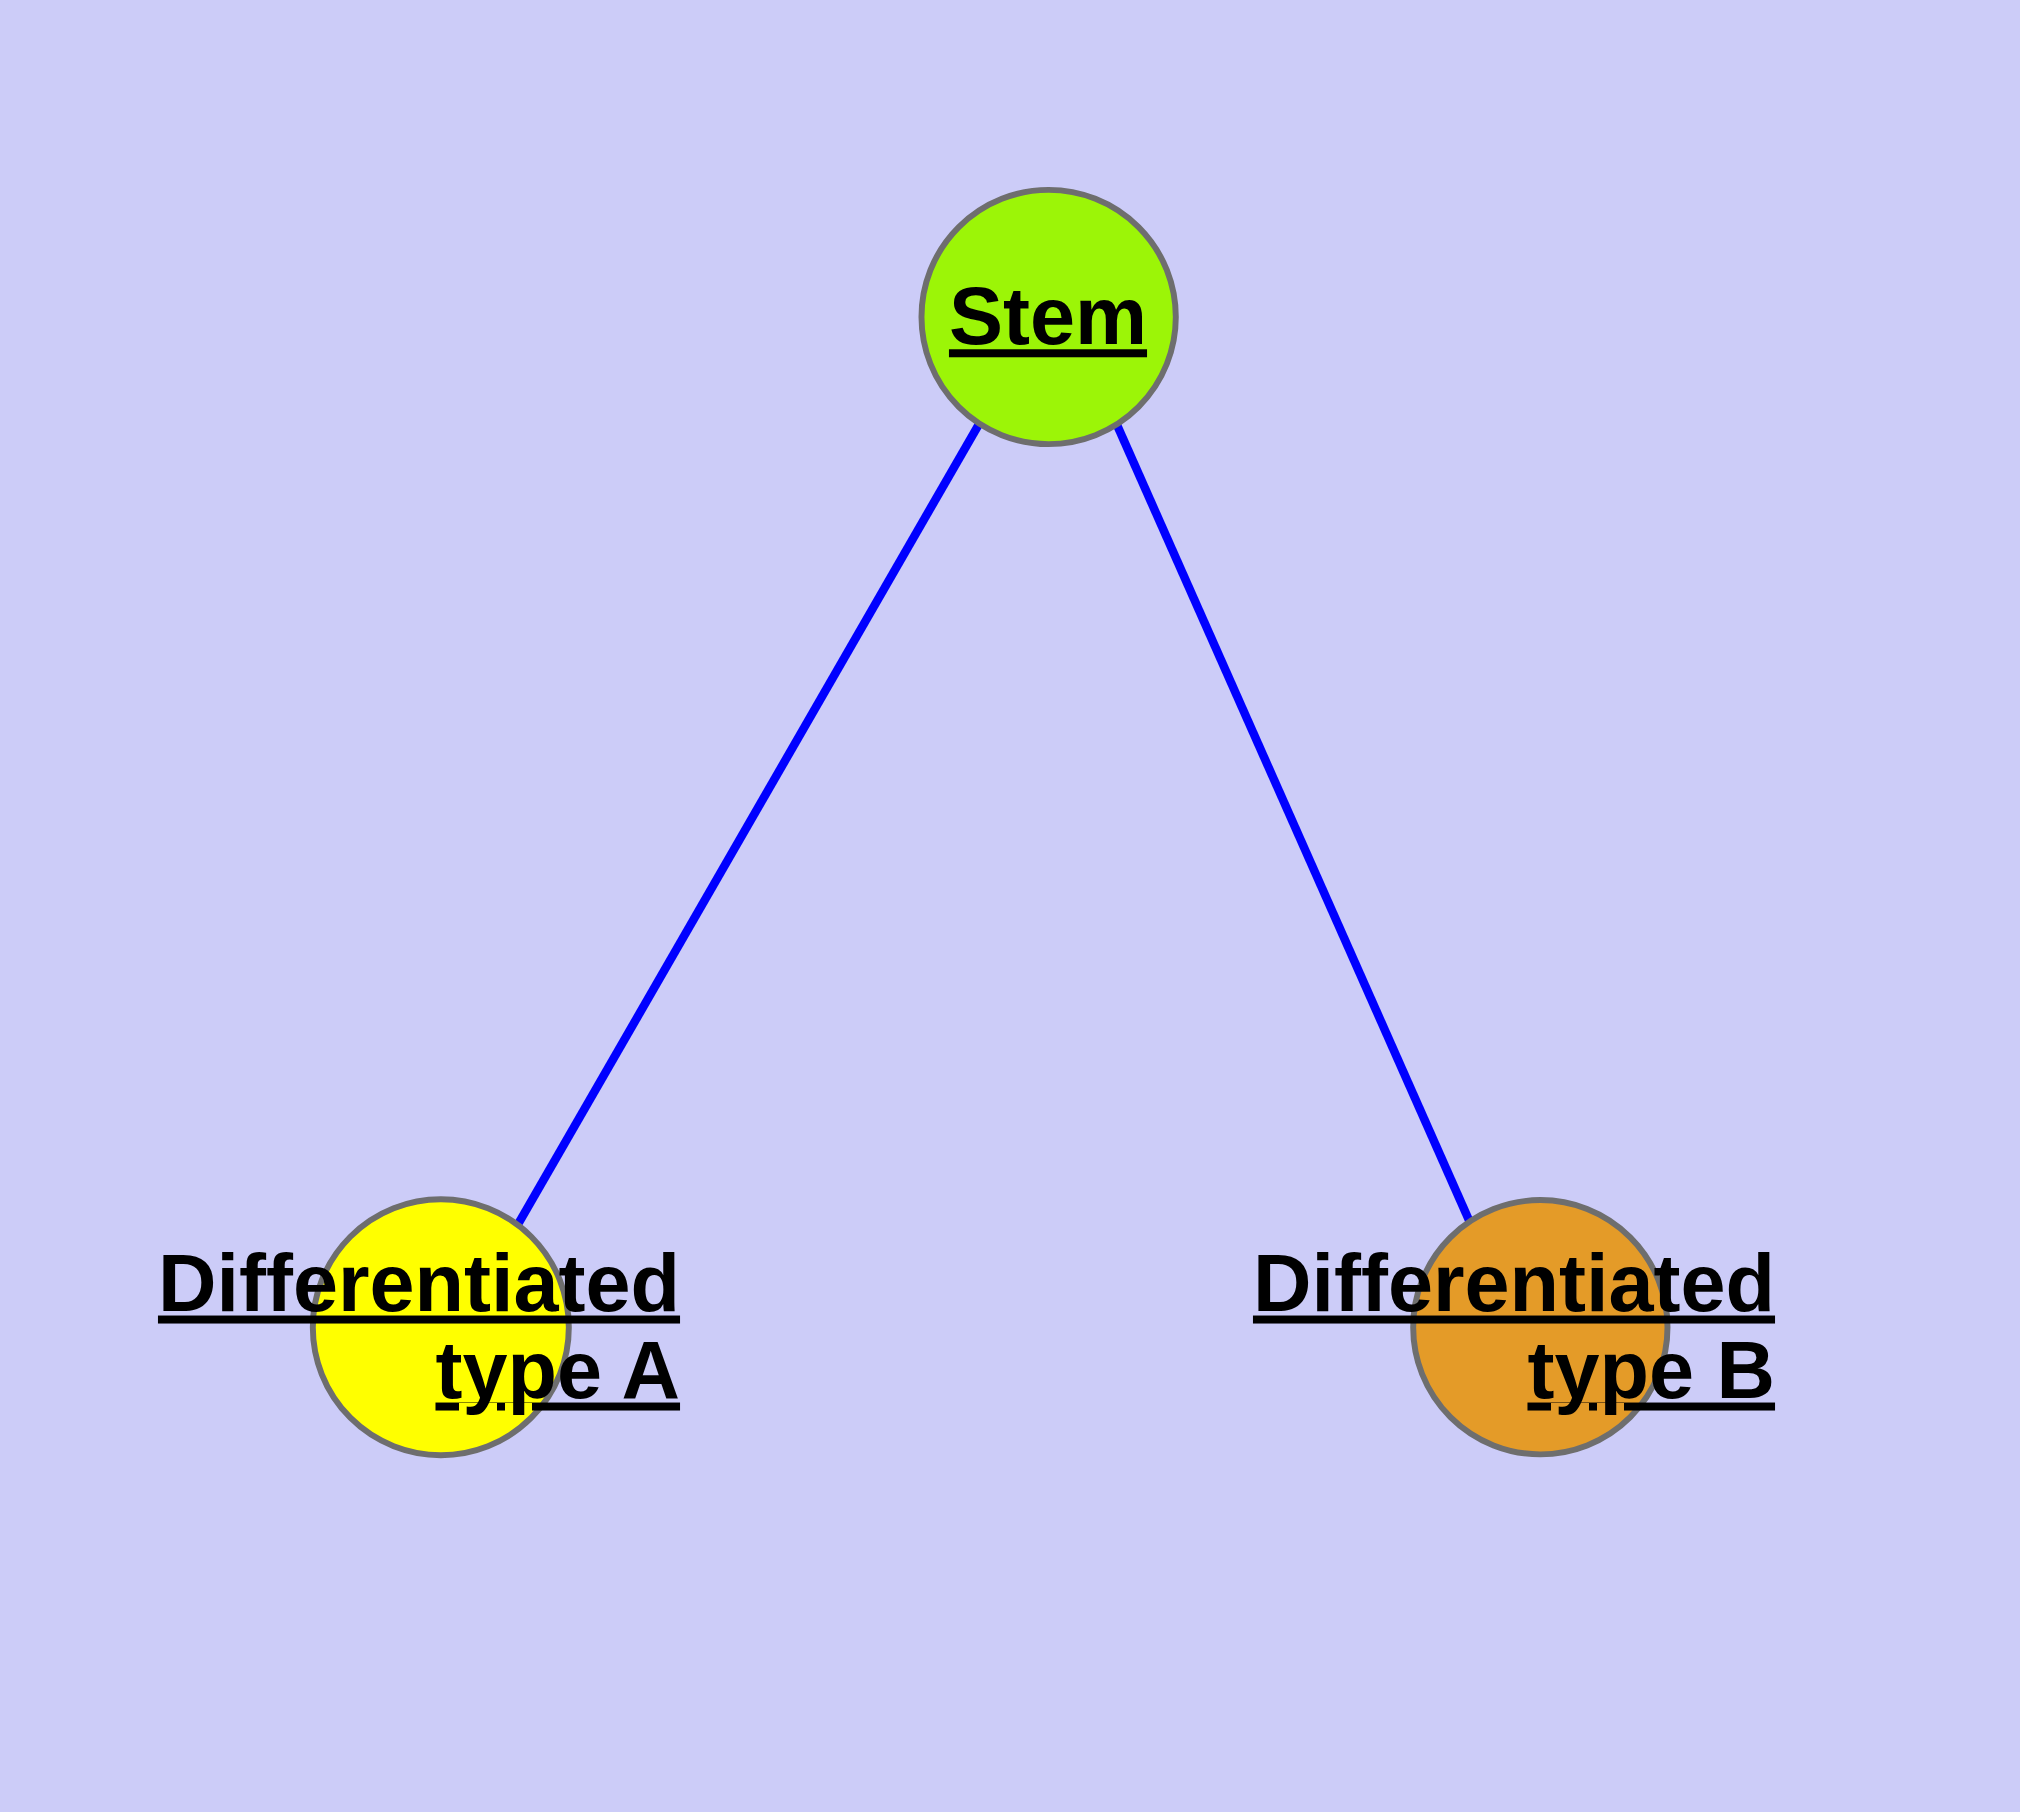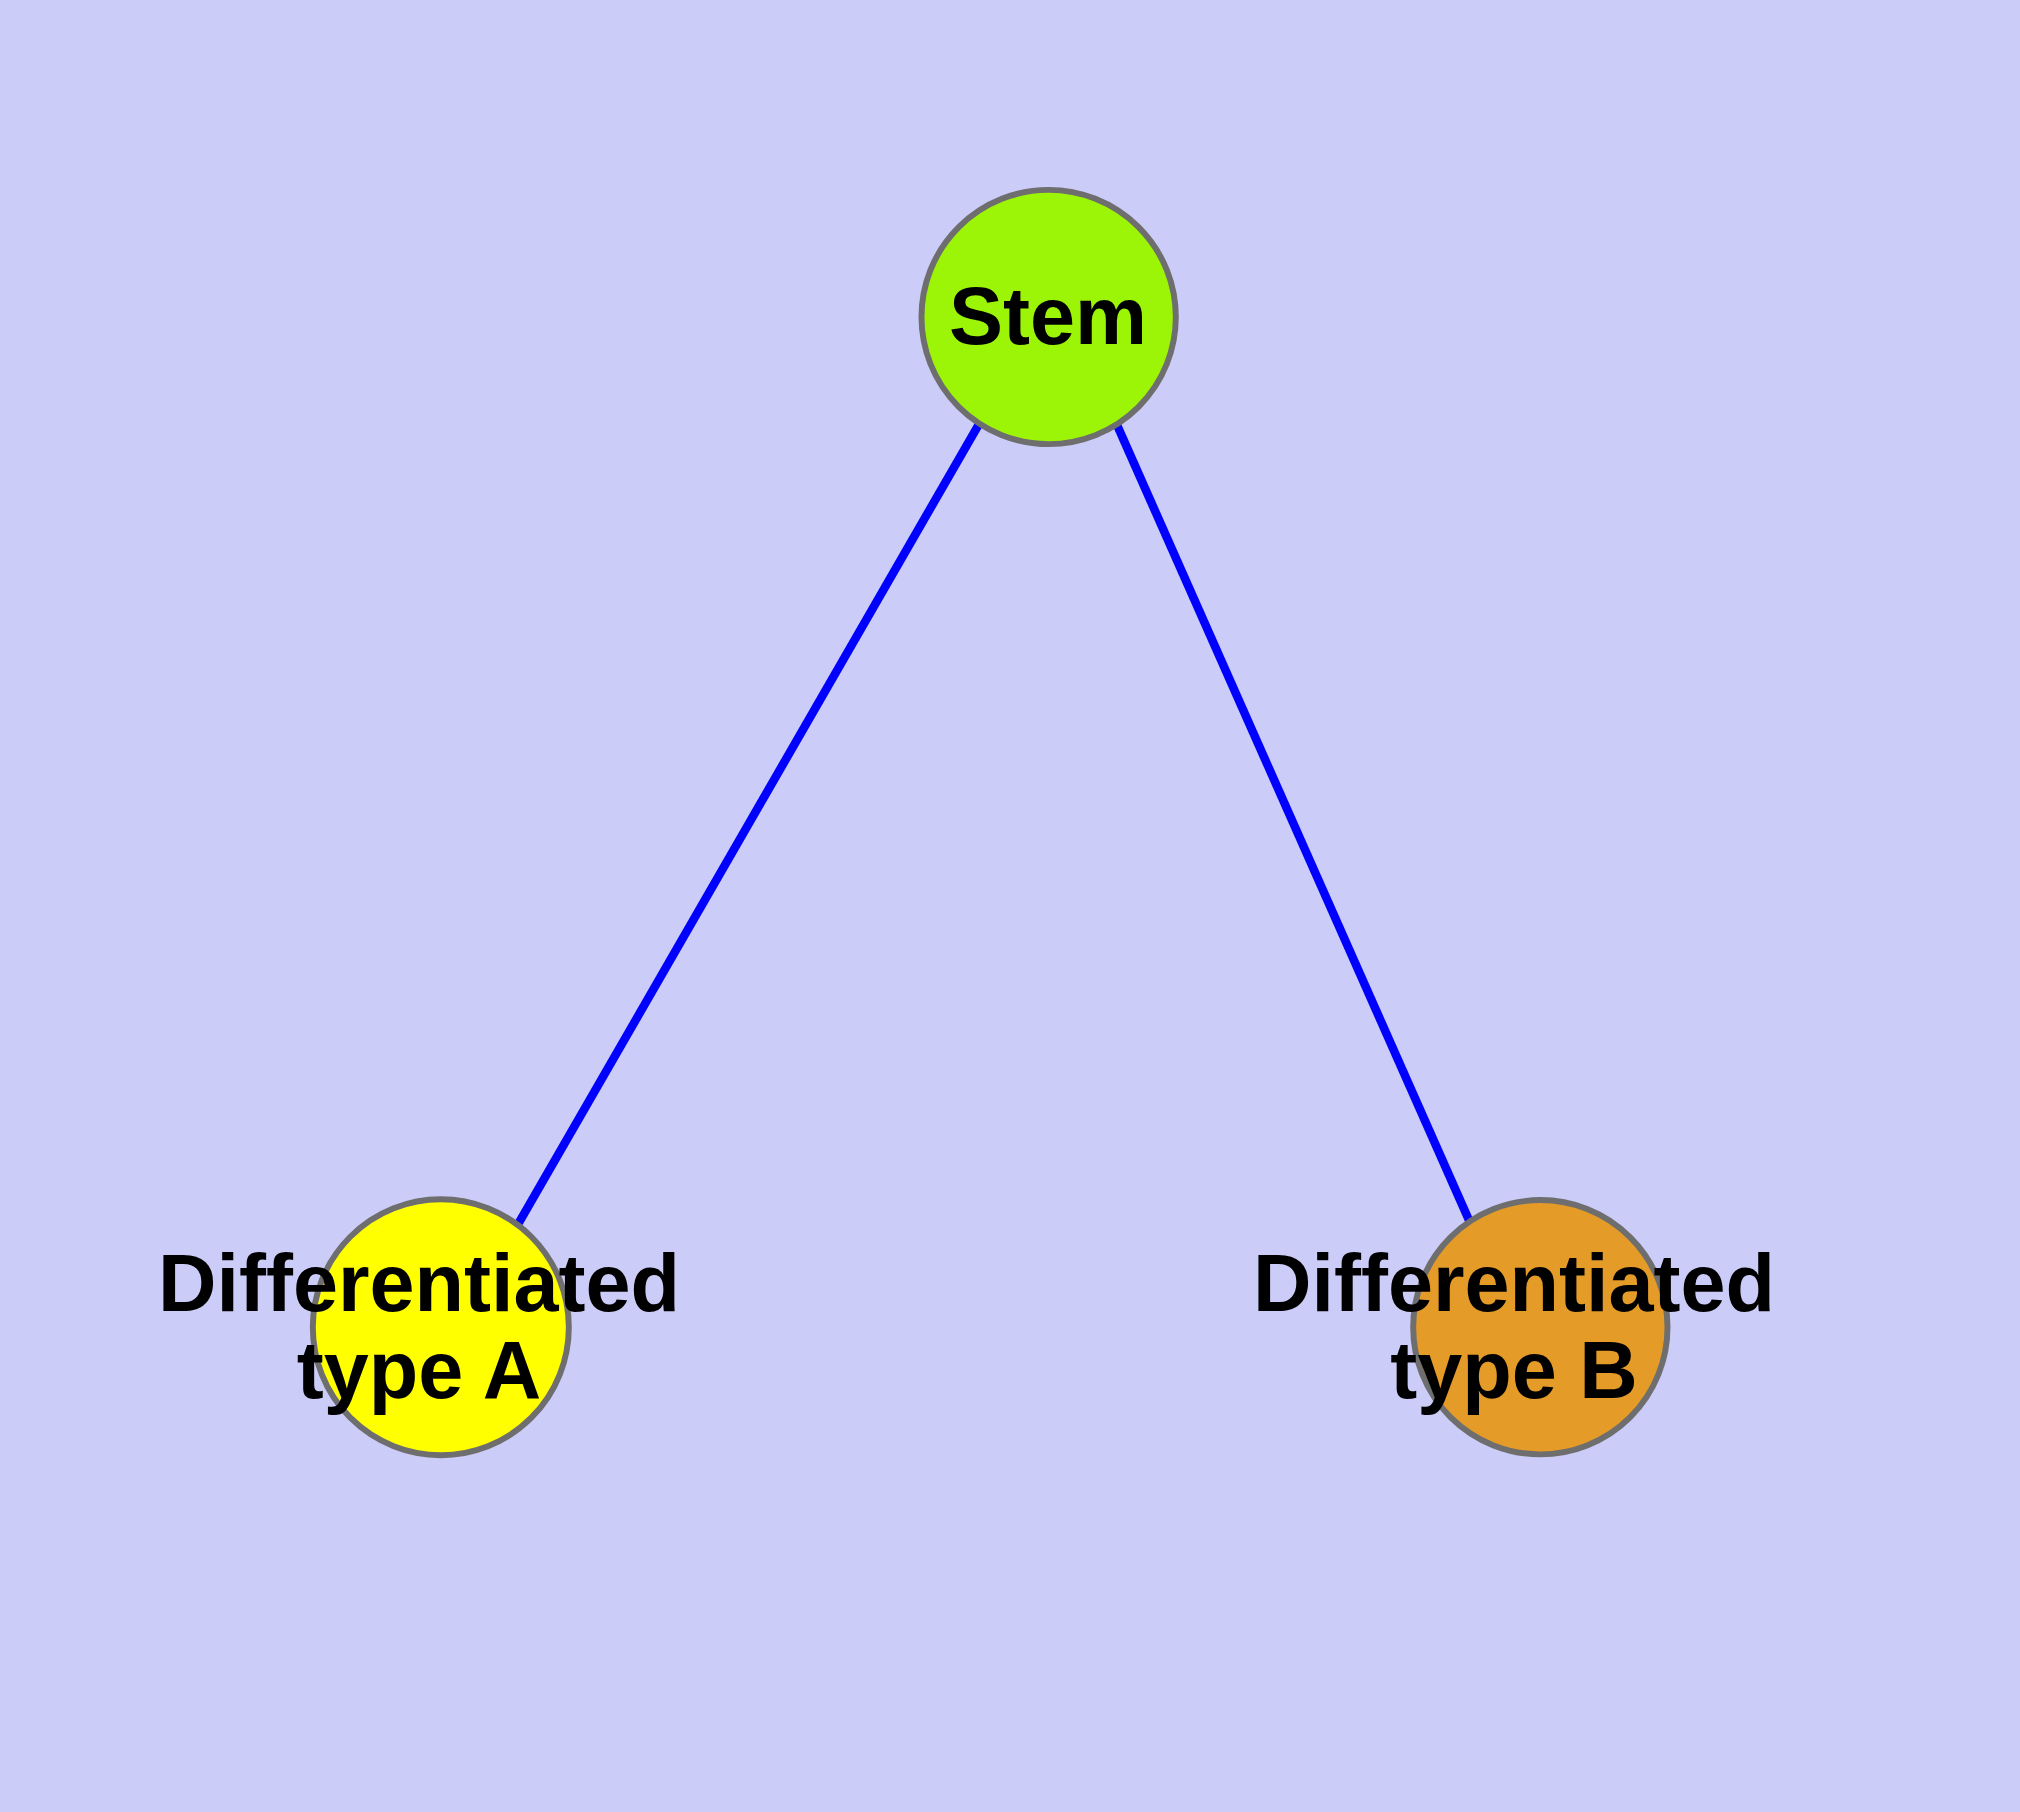--- a/index.html
+++ b/index.html
@@ -20,25 +20,26 @@
     left: 0;
     top: 0;
     width: 2021px;
     height: 1812px;
   }
   .node-label {
     position: absolute;
     color: #000000;
     font-family: "Liberation Sans", sans-serif;
     font-weight: bold;
-    text-align: center;
+    text-align: right;
     line-height: 1.08;
     white-space: pre;
     pointer-events: none;
     transform: translate(-50%, -50%);
+    text-decoration: underline;
   }
   .node-label.stem {
     font-size: 81px;
   }
   .node-label.leaf {
     font-size: 81px;
   }
 </style>
 </head>
 <body style="background: rgb(204, 204, 248);">

